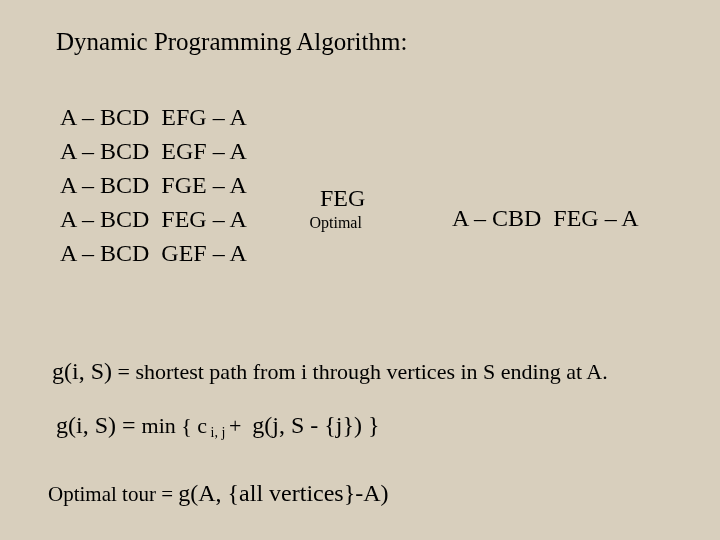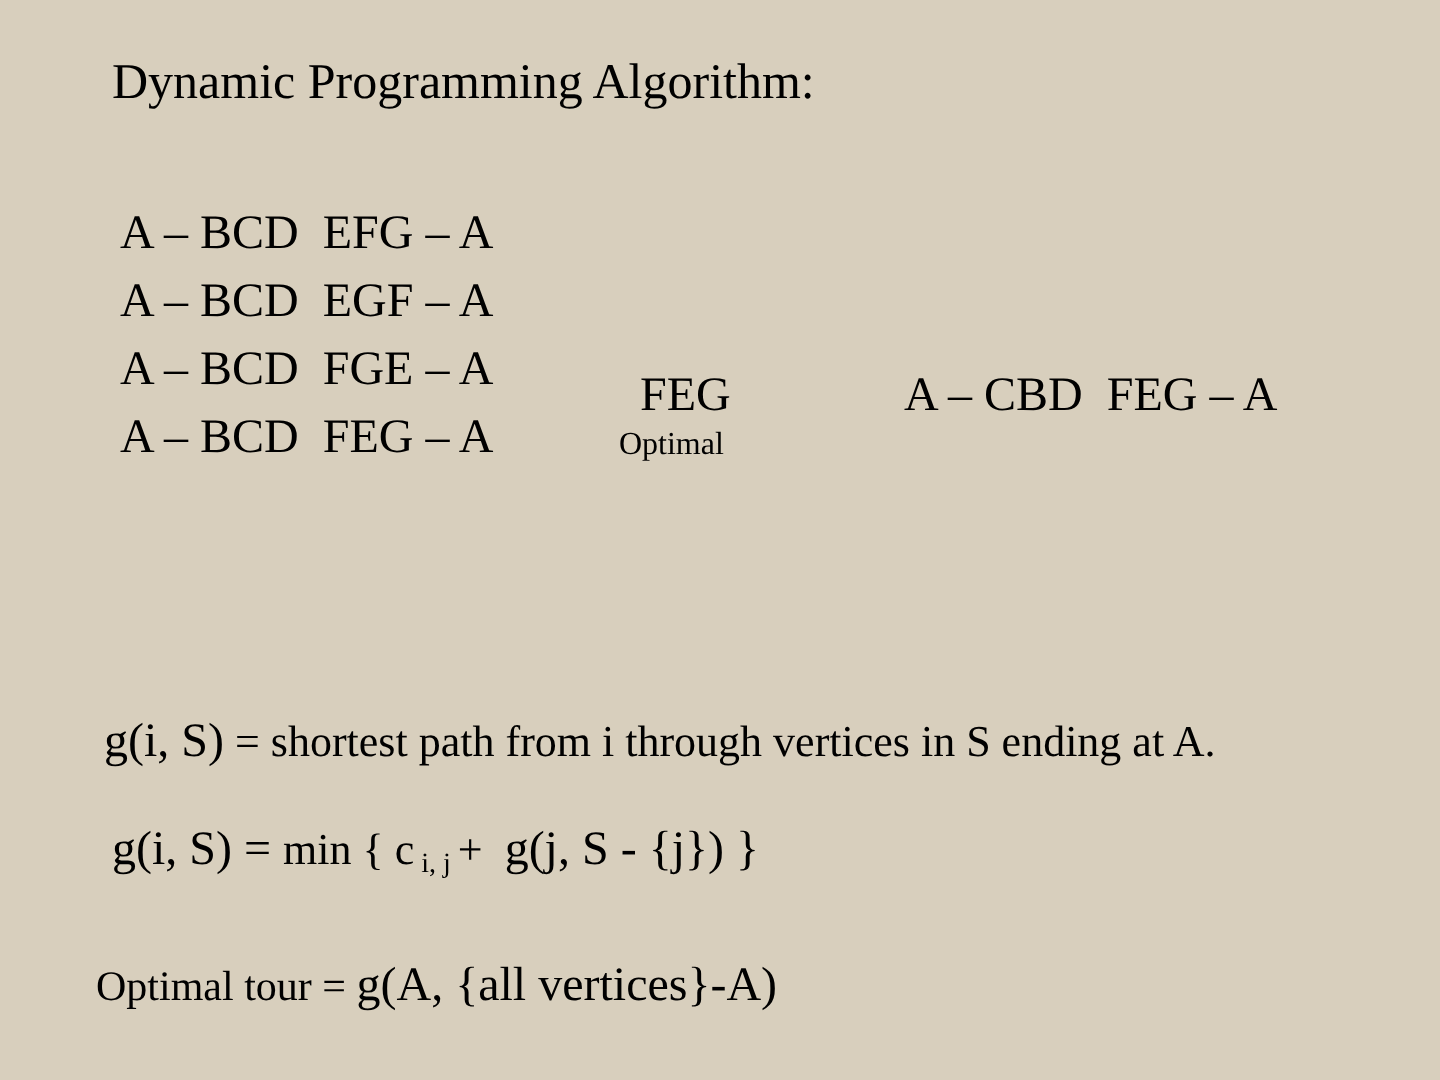--- a/index.html
+++ b/index.html
@@ -33,21 +33,21 @@
     position: absolute;
     top: 185px;
     left: 306px;
     font-size: 22px;
     text-align: center;
   }
   .middle .top { font-size: 24px; margin-left: 14px; }
   .middle .bot { font-size: 16px; margin-top: 2px; }
   .result {
     position: absolute;
-    top: 185px;
+    top: 205px;
     left: 452px;
     font-size: 24px;
     white-space: pre;
   }
   .gdesc {
     position: absolute;
     top: 358px;
     left: 52px;
     font-size: 22px;
     white-space: pre;
@@ -86,20 +86,21 @@
 
 <div class="slide">
 
   <div class="title">Dynamic Programming Algorithm:</div>
 
   <div class="rows">
     <div class="row"><span>A – BCD</span>  <span>EFG – A</span></div>
     <div class="row"><span>A – BCD</span>  <span>EGF – A</span></div>
     <div class="row"><span>A – BCD</span>  <span>FGE – A</span></div>
     <div class="row"><span>A – BCD</span>  <span>FEG – A</span></div>
+    <div class="row"><span>A – BCD</span>  <span>GEF – A</span></div>
   </div>
 
   <div class="middle">
     <div class="top">FEG</div>
     <div class="bot">Optimal</div>
   </div>
 
   <div class="result">A – CBD  FEG – A</div>
 
   <div class="gdesc"><span class="big">g(i, S)</span><span> = </span><span>shortest path from i through vertices in S ending at A.</span></div>

